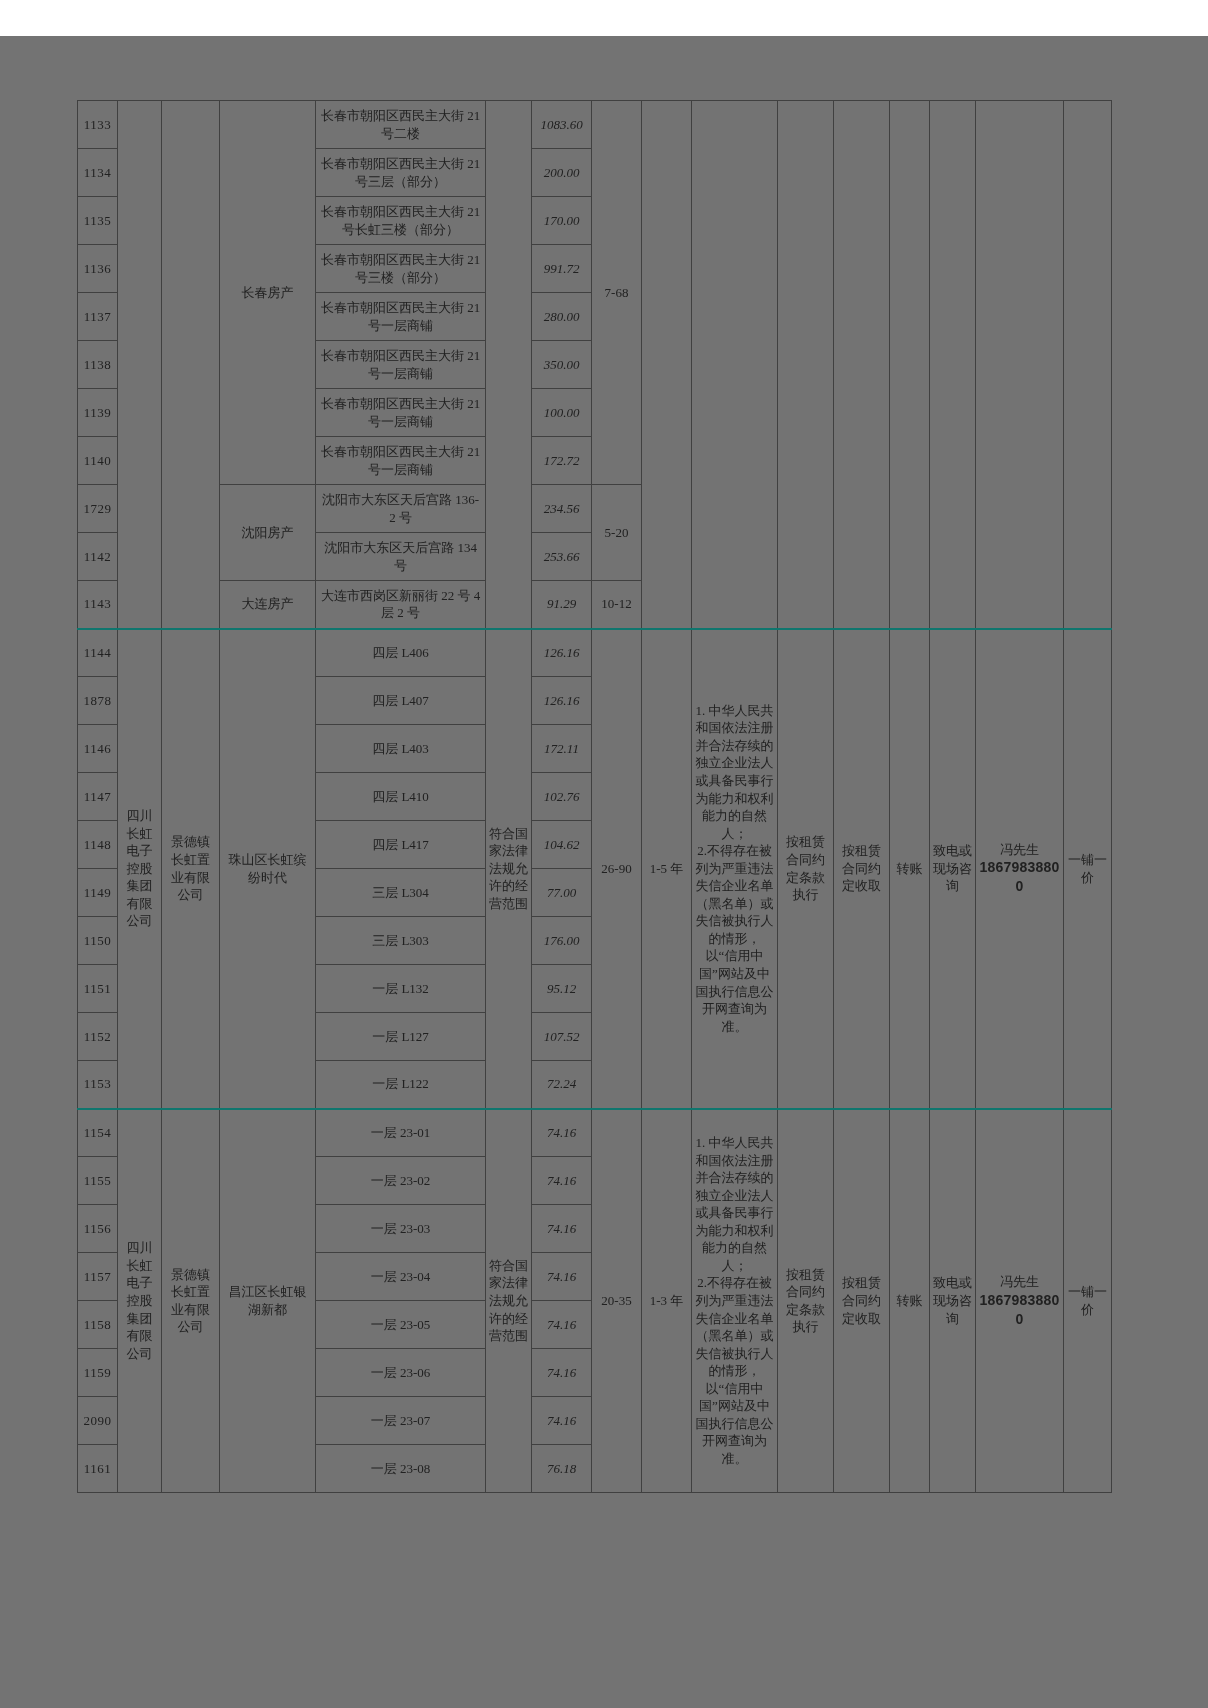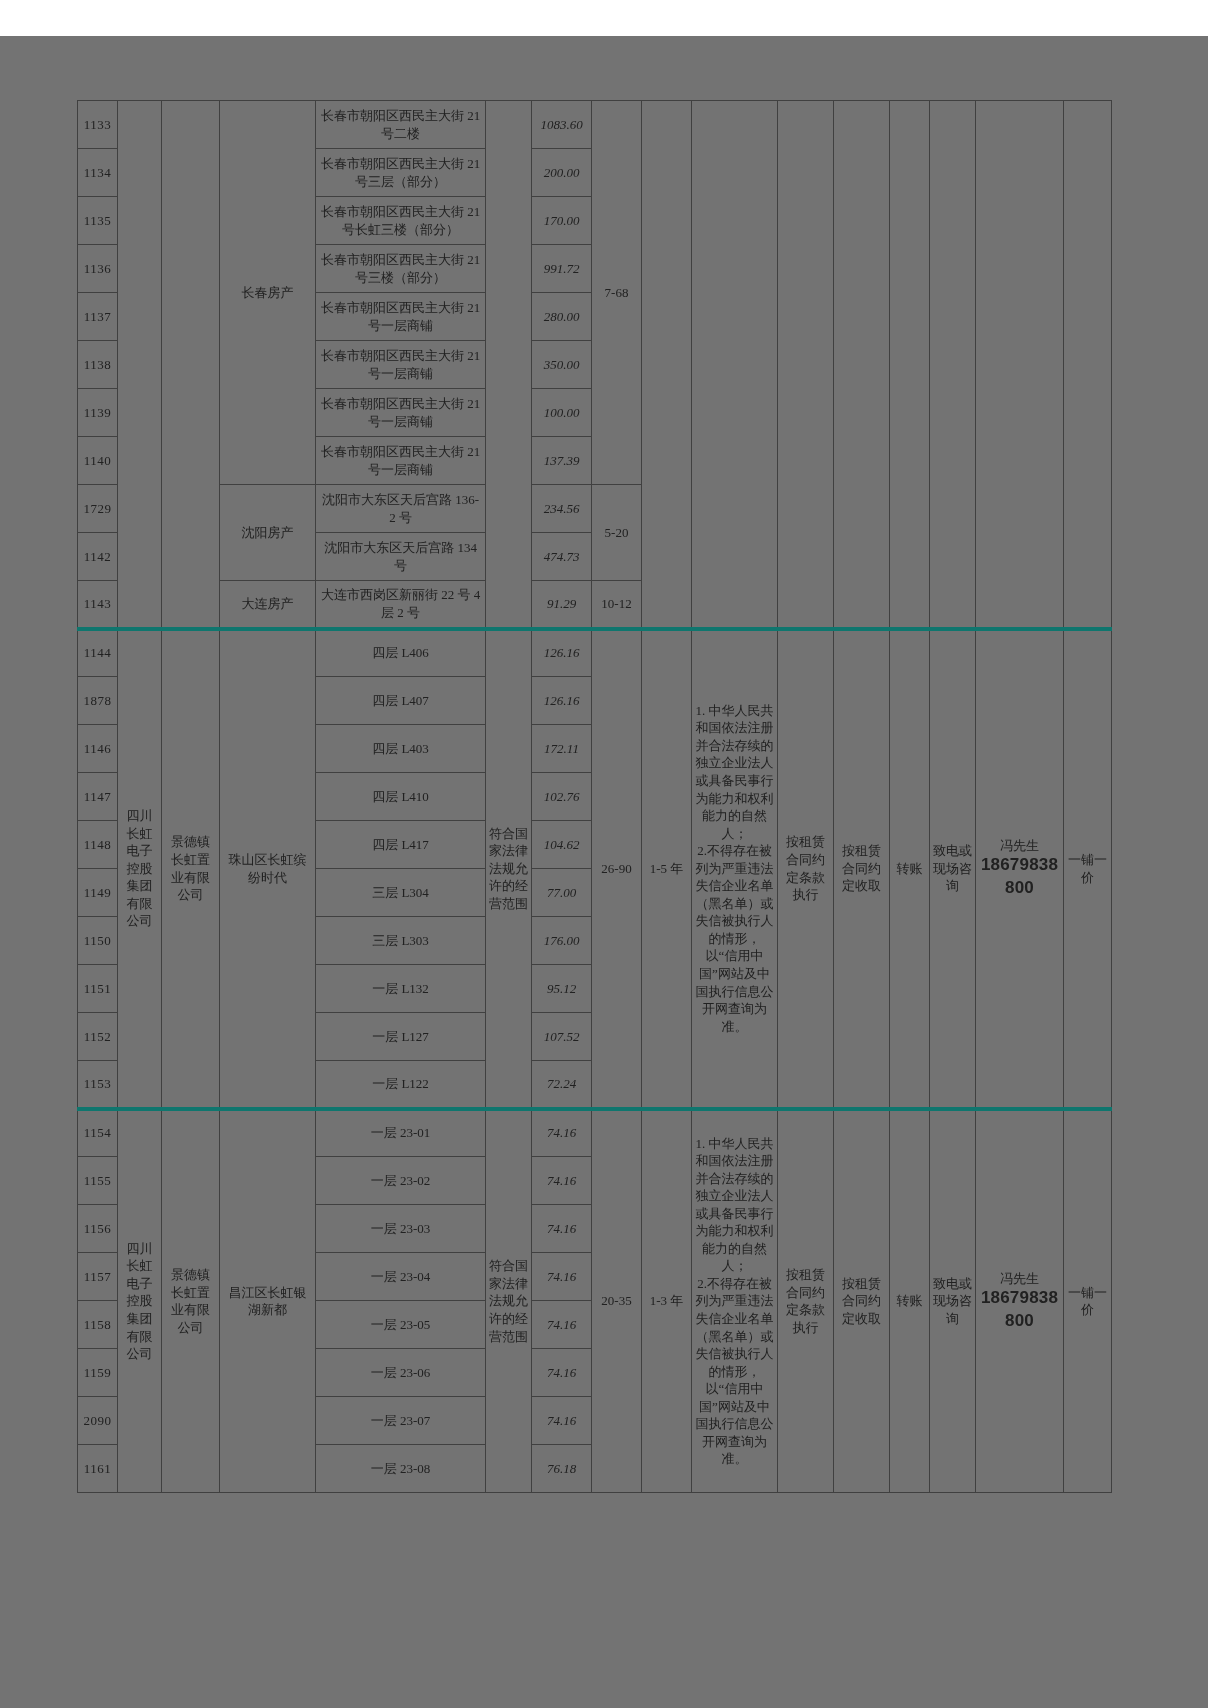--- a/index.html
+++ b/index.html
@@ -30,21 +30,21 @@
   table.doc-table td {
     border: 1px solid #404040;
     text-align: center;
     vertical-align: middle;
     font-size: 13px;
     line-height: 1.35;
     padding: 2px 3px;
     word-break: break-all;
     overflow: hidden;
   }
-  tr.section-sep td { border-top: 4px solid #0f766e; }
+  tr.section-sep td { border-top: 2px solid #0f766e; }
 
   td.num-cell   { font-size: 13px; letter-spacing: 0.5px; }
   td.comp-cell  { font-size: 12.5px; }
   td.loc-cell   { font-size: 12.5px; }
   td.addr-cell  { font-size: 12.5px; }
   td.scope-cell { font-size: 12.5px; }
   td.area-cell  { font-size: 13px; font-style: italic; }
   td.price-cell { font-size: 13px; }
   td.term-cell  { font-size: 12.5px; }
   td.cond-cell  {
@@ -54,21 +54,21 @@
     line-height: 1.42;
     padding: 3px 4px;
   }
   td.pay-cell     { font-size: 12.5px; }
   td.method-cell  { font-size: 12.5px; }
   td.consult-cell { font-size: 12.5px; }
   td.contact-cell { font-size: 13px; }
   td.contact-cell .contact-phone {
     font-family: "Liberation Sans", "DejaVu Sans", sans-serif;
     font-weight: 700;
-    font-size: 17px;
+    font-size: 14px;
     letter-spacing: 0.2px;
   }
   td.pricing-cell { font-size: 12.5px; }
 </style>
 </head>
 <body>
 
 <div class="page">
   <table class="doc-table">
     <colgroup>
@@ -137,33 +137,33 @@
           <td class="area-cell">350.00</td>
         </tr>
         <tr>
           <td class="num-cell">1139</td>
           <td class="addr-cell">长春市朝阳区西民主大街 21 号一层商铺</td>
           <td class="area-cell">100.00</td>
         </tr>
         <tr>
           <td class="num-cell">1140</td>
           <td class="addr-cell">长春市朝阳区西民主大街 21 号一层商铺</td>
-          <td class="area-cell">137.39</td>
+          <td class="area-cell">172.72</td>
         </tr>
         <tr>
           <td class="num-cell">1729</td>
           <td class="loc-cell" rowspan="2">沈阳房产</td>
           <td class="addr-cell">沈阳市大东区天后宫路 136-2 号</td>
           <td class="area-cell">234.56</td>
           <td class="price-cell" rowspan="2">5-20</td>
         </tr>
         <tr>
           <td class="num-cell">1142</td>
           <td class="addr-cell">沈阳市大东区天后宫路 134 号</td>
-          <td class="area-cell">474.73</td>
+          <td class="area-cell">253.66</td>
         </tr>
         <tr>
           <td class="num-cell">1143</td>
           <td class="loc-cell">大连房产</td>
           <td class="addr-cell">大连市西岗区新丽街 22 号 4 层 2 号</td>
           <td class="area-cell">91.29</td>
           <td class="price-cell">10-12</td>
         </tr>
         <tr class="section-sep">
           <td class="num-cell">1144</td>

